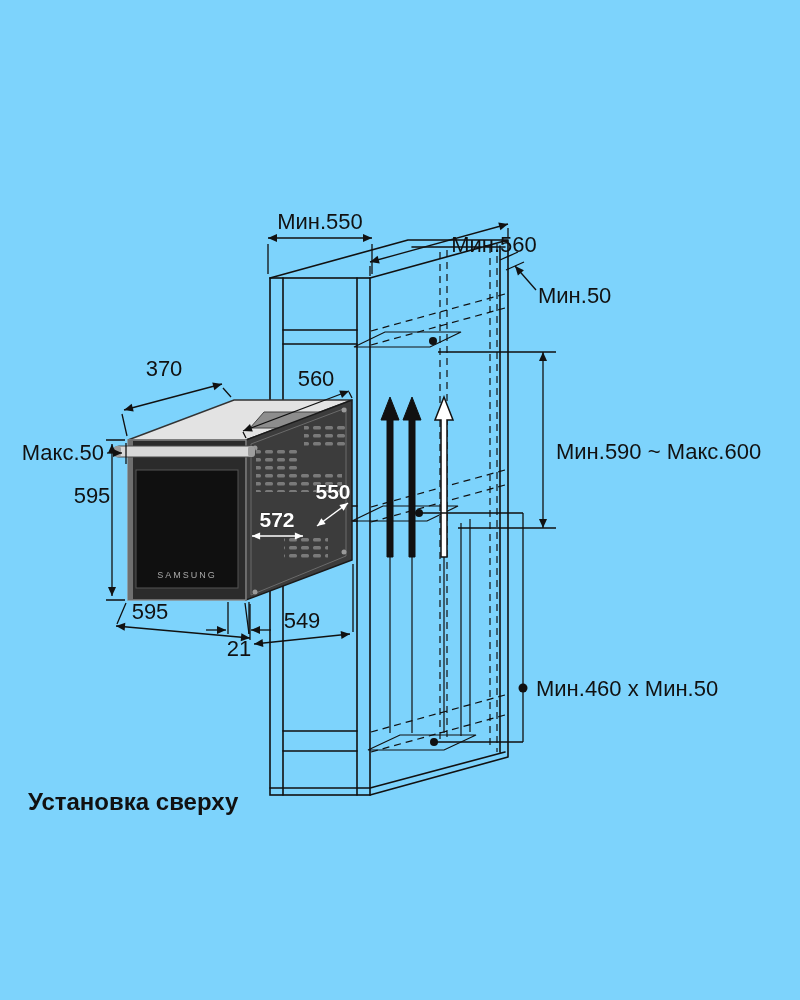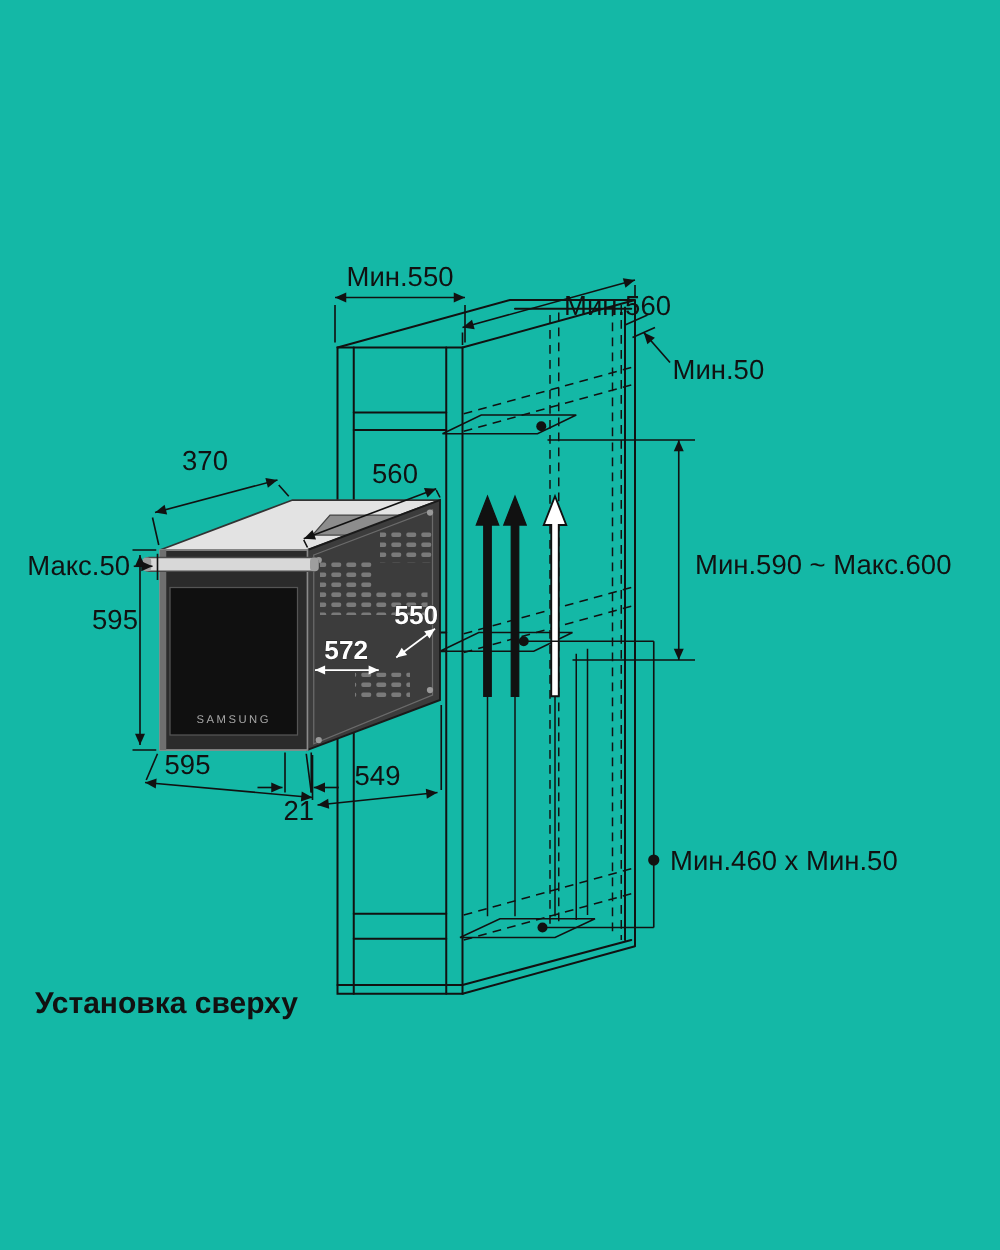--- a/index.html
+++ b/index.html
@@ -1,17 +1,17 @@
 <!DOCTYPE html>
 <html><head>
 <meta charset="utf-8">
 <style>
   html,body{margin:0;padding:0;background:#ffffff;}
   .stage{
-    width:800px;height:1000px;position:relative;background:#14b8a6;overflow:hidden;
+    width:800px;height:1000px;position:relative;background:#7dd3fc;overflow:hidden;
     font-family:"Liberation Sans", sans-serif;
   }
   svg{display:block;}
   text{
     font-family:"Liberation Sans", sans-serif;
     fill:#111111;
     font-size:22px;
   }
   text.dim{font-size:22px;}
   text.white-dim{fill:#ffffff;font-weight:700;font-size:21px;paint-order:stroke;stroke:#222;stroke-width:0.6px;}

